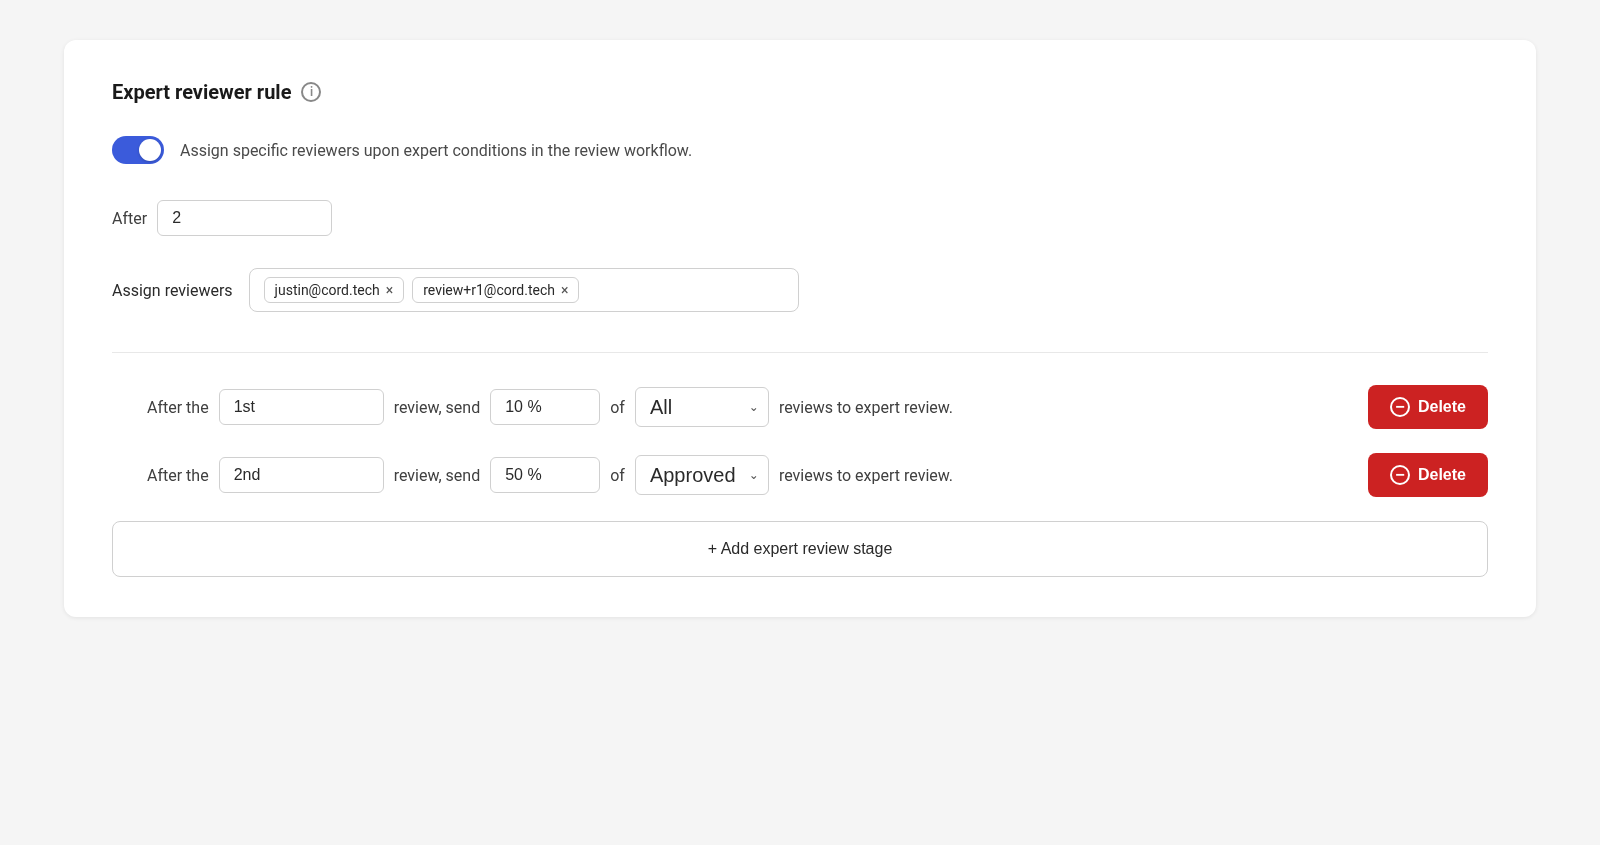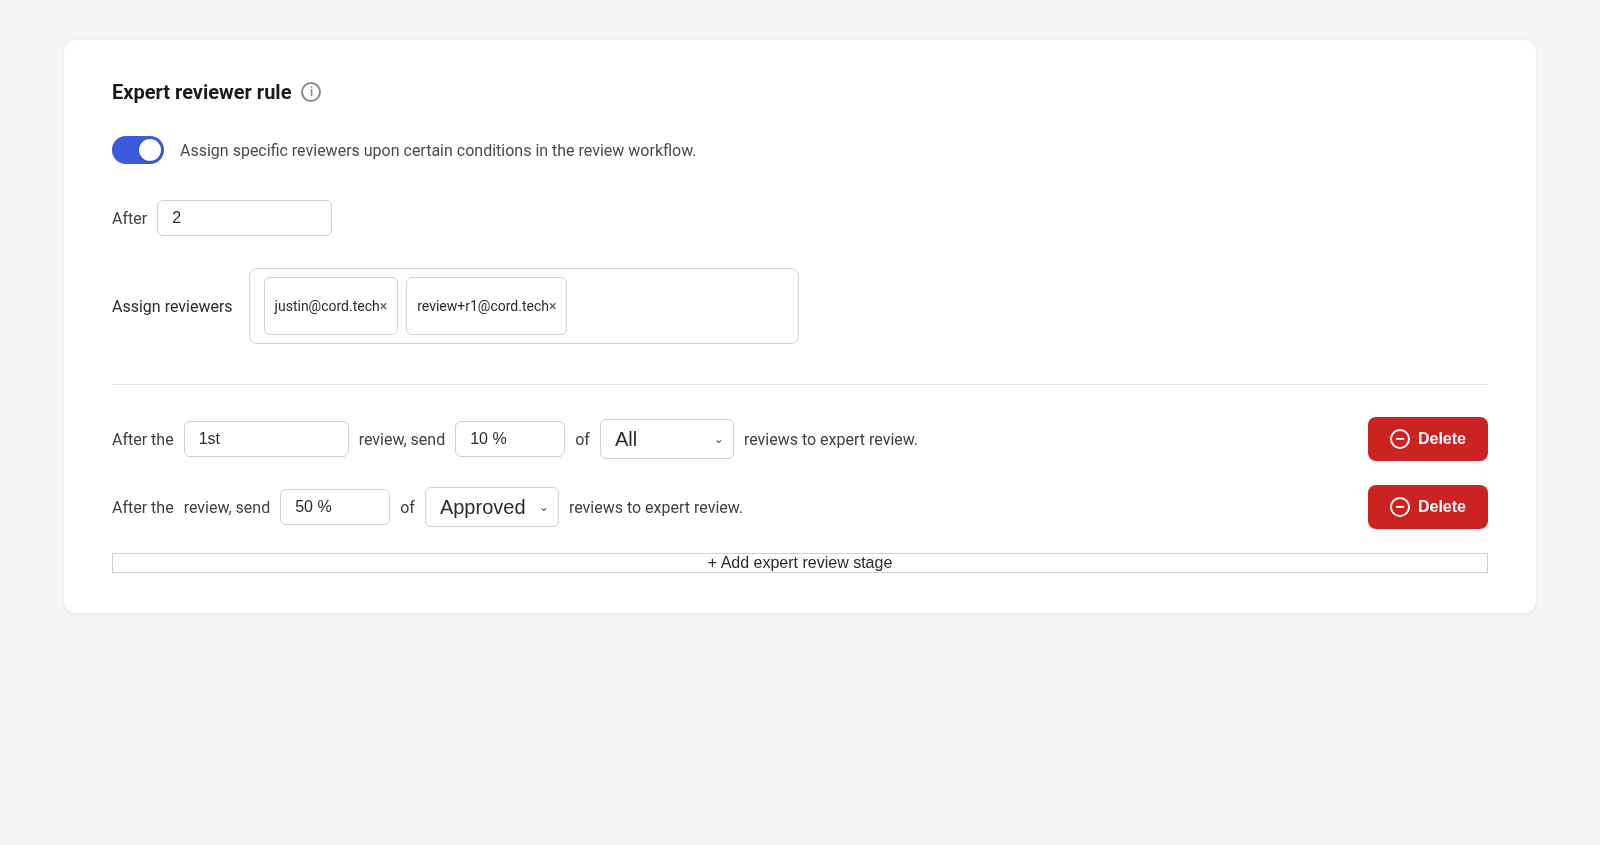--- a/index.html
+++ b/index.html
@@ -151,24 +151,25 @@
       border-radius: 8px;
       padding: 8px 14px;
       min-width: 550px;
       background: #fff;
       flex-wrap: wrap;
     }
 
     .reviewer-tag {
       display: flex;
       align-items: center;
+      gap: 6px;
       background: #fff;
       border: 1.5px solid #d0d0d0;
       border-radius: 6px;
-      padding: 20px 10px;
+      padding: 4px 10px;
       font-size: 14px;
       color: #2a2a2a;
     }
 
     .reviewer-tag-close {
       cursor: pointer;
       color: #555;
       font-size: 14px;
       line-height: 1;
     }
@@ -242,33 +243,35 @@
       flex-shrink: 0;
     }
 
     .add-stage-btn {
       display: flex;
       align-items: center;
       justify-content: center;
       gap: 8px;
       width: 100%;
       border: 1.5px solid #d0d0d0;
-      border-radius: 0;
+      border-radius: 8px;
+      padding: 18px;
       font-size: 16px;
       color: #2a2a2a;
       background: #fff;
       cursor: pointer;
       margin-top: 16px;
     }
 
     .stage-section {
       display: flex;
       align-items: center;
       gap: 10px;
       width: 100%;
+      margin-left: 35px;
     }
 
     .spacer {
       flex: 1;
     }
   </style>
 </head>
 <body>
 
 <div class="card">
@@ -277,21 +280,21 @@
     <span class="section-title">Expert reviewer rule</span>
     <div class="info-icon">i</div>
   </div>
 
   <div class="toggle-row">
     <div class="toggle">
       <div class="toggle-track">
         <div class="toggle-thumb"></div>
       </div>
     </div>
-    <span class="toggle-description">Assign specific reviewers upon certain conditions in the review workflow.</span>
+    <span class="toggle-description">Assign specific reviewers upon expert conditions in the review workflow.</span>
   </div>
 
   <div class="rule-row">
     <span class="rule-text">After</span>
     <input class="input-field input-short" type="text" value="2" style="">
   </div>
 
   <div class="reviewers-row">
     <span class="reviewers-label">Assign reviewers</span>
     <div class="reviewers-input">
@@ -328,20 +331,21 @@
       <button class="delete-btn">
         <div class="delete-icon">−</div>
         <span>Delete</span>
       </button>
     </div>
   </div>
 
   <div class="stage-row">
     <div class="stage-section">
       <span class="rule-text">After the</span>
+      <input class="input-field input-medium" type="text" value="2nd" style="">
       <span class="rule-text">review, send</span>
       <input class="input-field input-percent" type="text" value="50 %" style="">
       <span class="rule-text">of</span>
       <div class="select-wrapper">
         <select>
           <option>All</option>
           <option selected="">Approved</option>
           <option>Rejected</option>
         </select>
         <span class="select-arrow">⌄</span>

